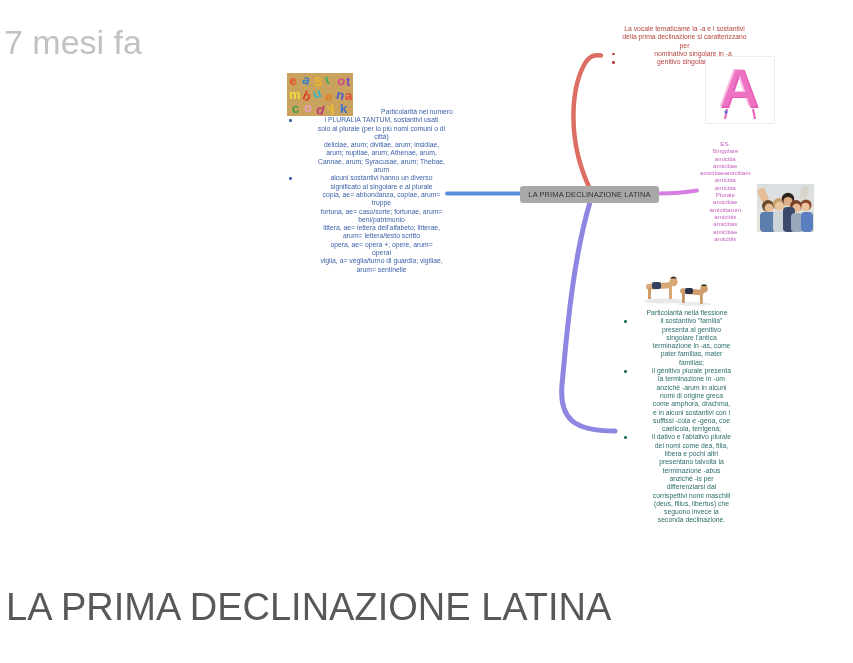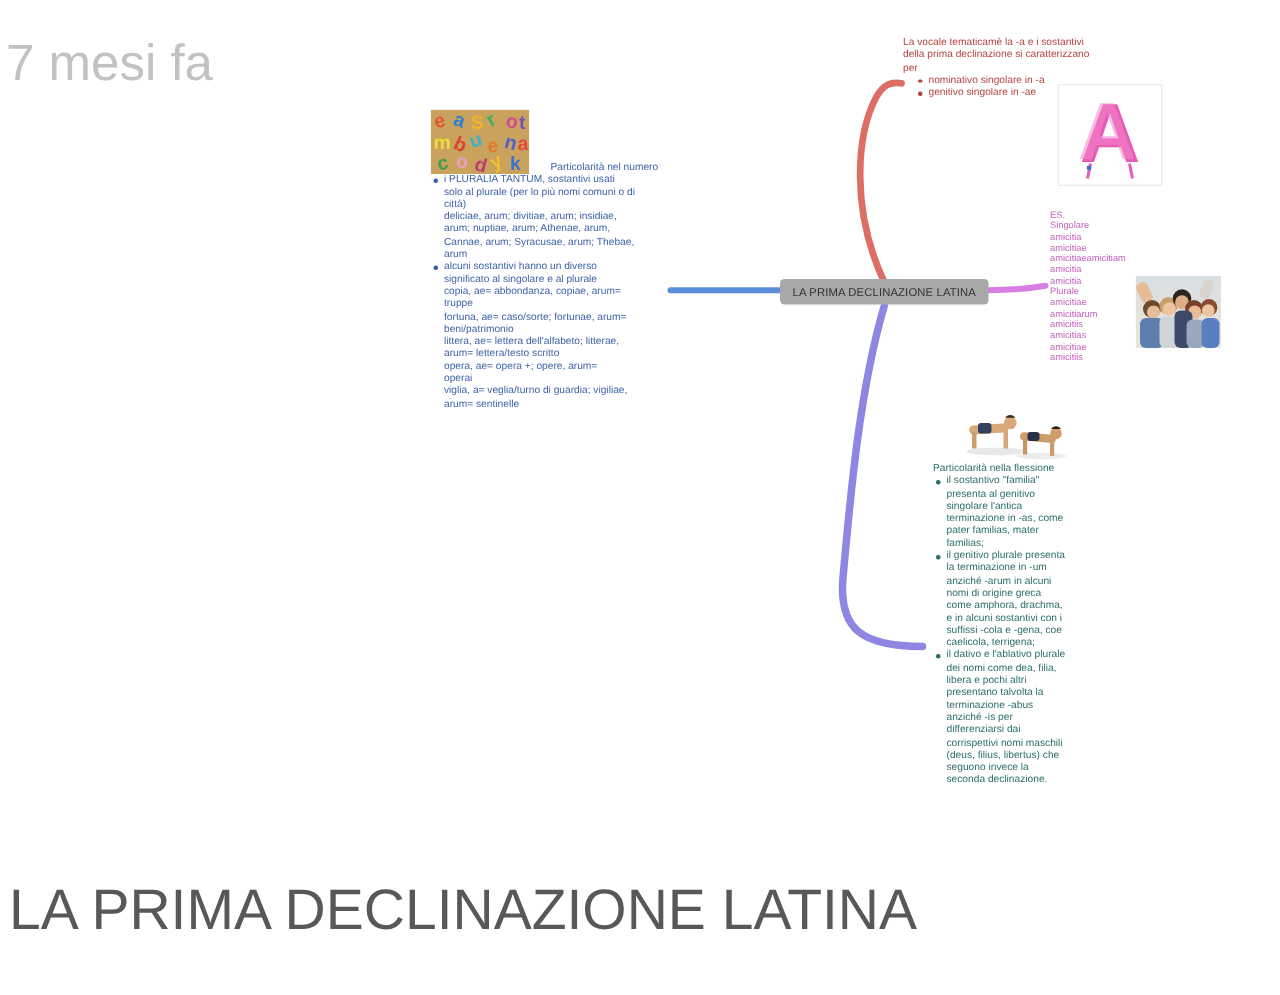--- a/index.html
+++ b/index.html
@@ -1,18 +1,19 @@
 <!DOCTYPE html>
 <html style="--node_bg: #a8a8a8; --branch_numero_text: #3e62aa; --branch_vocale_text: #b5443f; --branch_esempio_text: #c45fbe; --branch_flessione_text: #2b6e6a; --connector_left: #5c8ede; --connector_right: #d77de4; --connector_top: #dd6e64; --connector_bottom: #8f86e2; --balloon_pink: #e85cb8; --timestamp_text: #c2c2c2; --title_text: #58585a;"><head>
 <meta charset="utf-8">
 <style>
   html,body{margin:0;padding:0;background:#ffffff;}
   .canvas{
     position:relative;width:853px;height:663px;background:#ffffff;overflow:hidden;
     font-family:"Liberation Sans", sans-serif;
+    text-align:center;
   }
   .timestamp{
     position:absolute;left:4px;top:24px;font-size:34px;line-height:1.1;
     color:var(--timestamp_text,#c2c2c2);
   }
   .page-title{
     position:absolute;left:6px;top:587px;font-size:38px;line-height:1.1;
     color:var(--title_text,#58585a);white-space:nowrap;
   }
   .connectors{position:absolute;left:0;top:0;pointer-events:none;}

